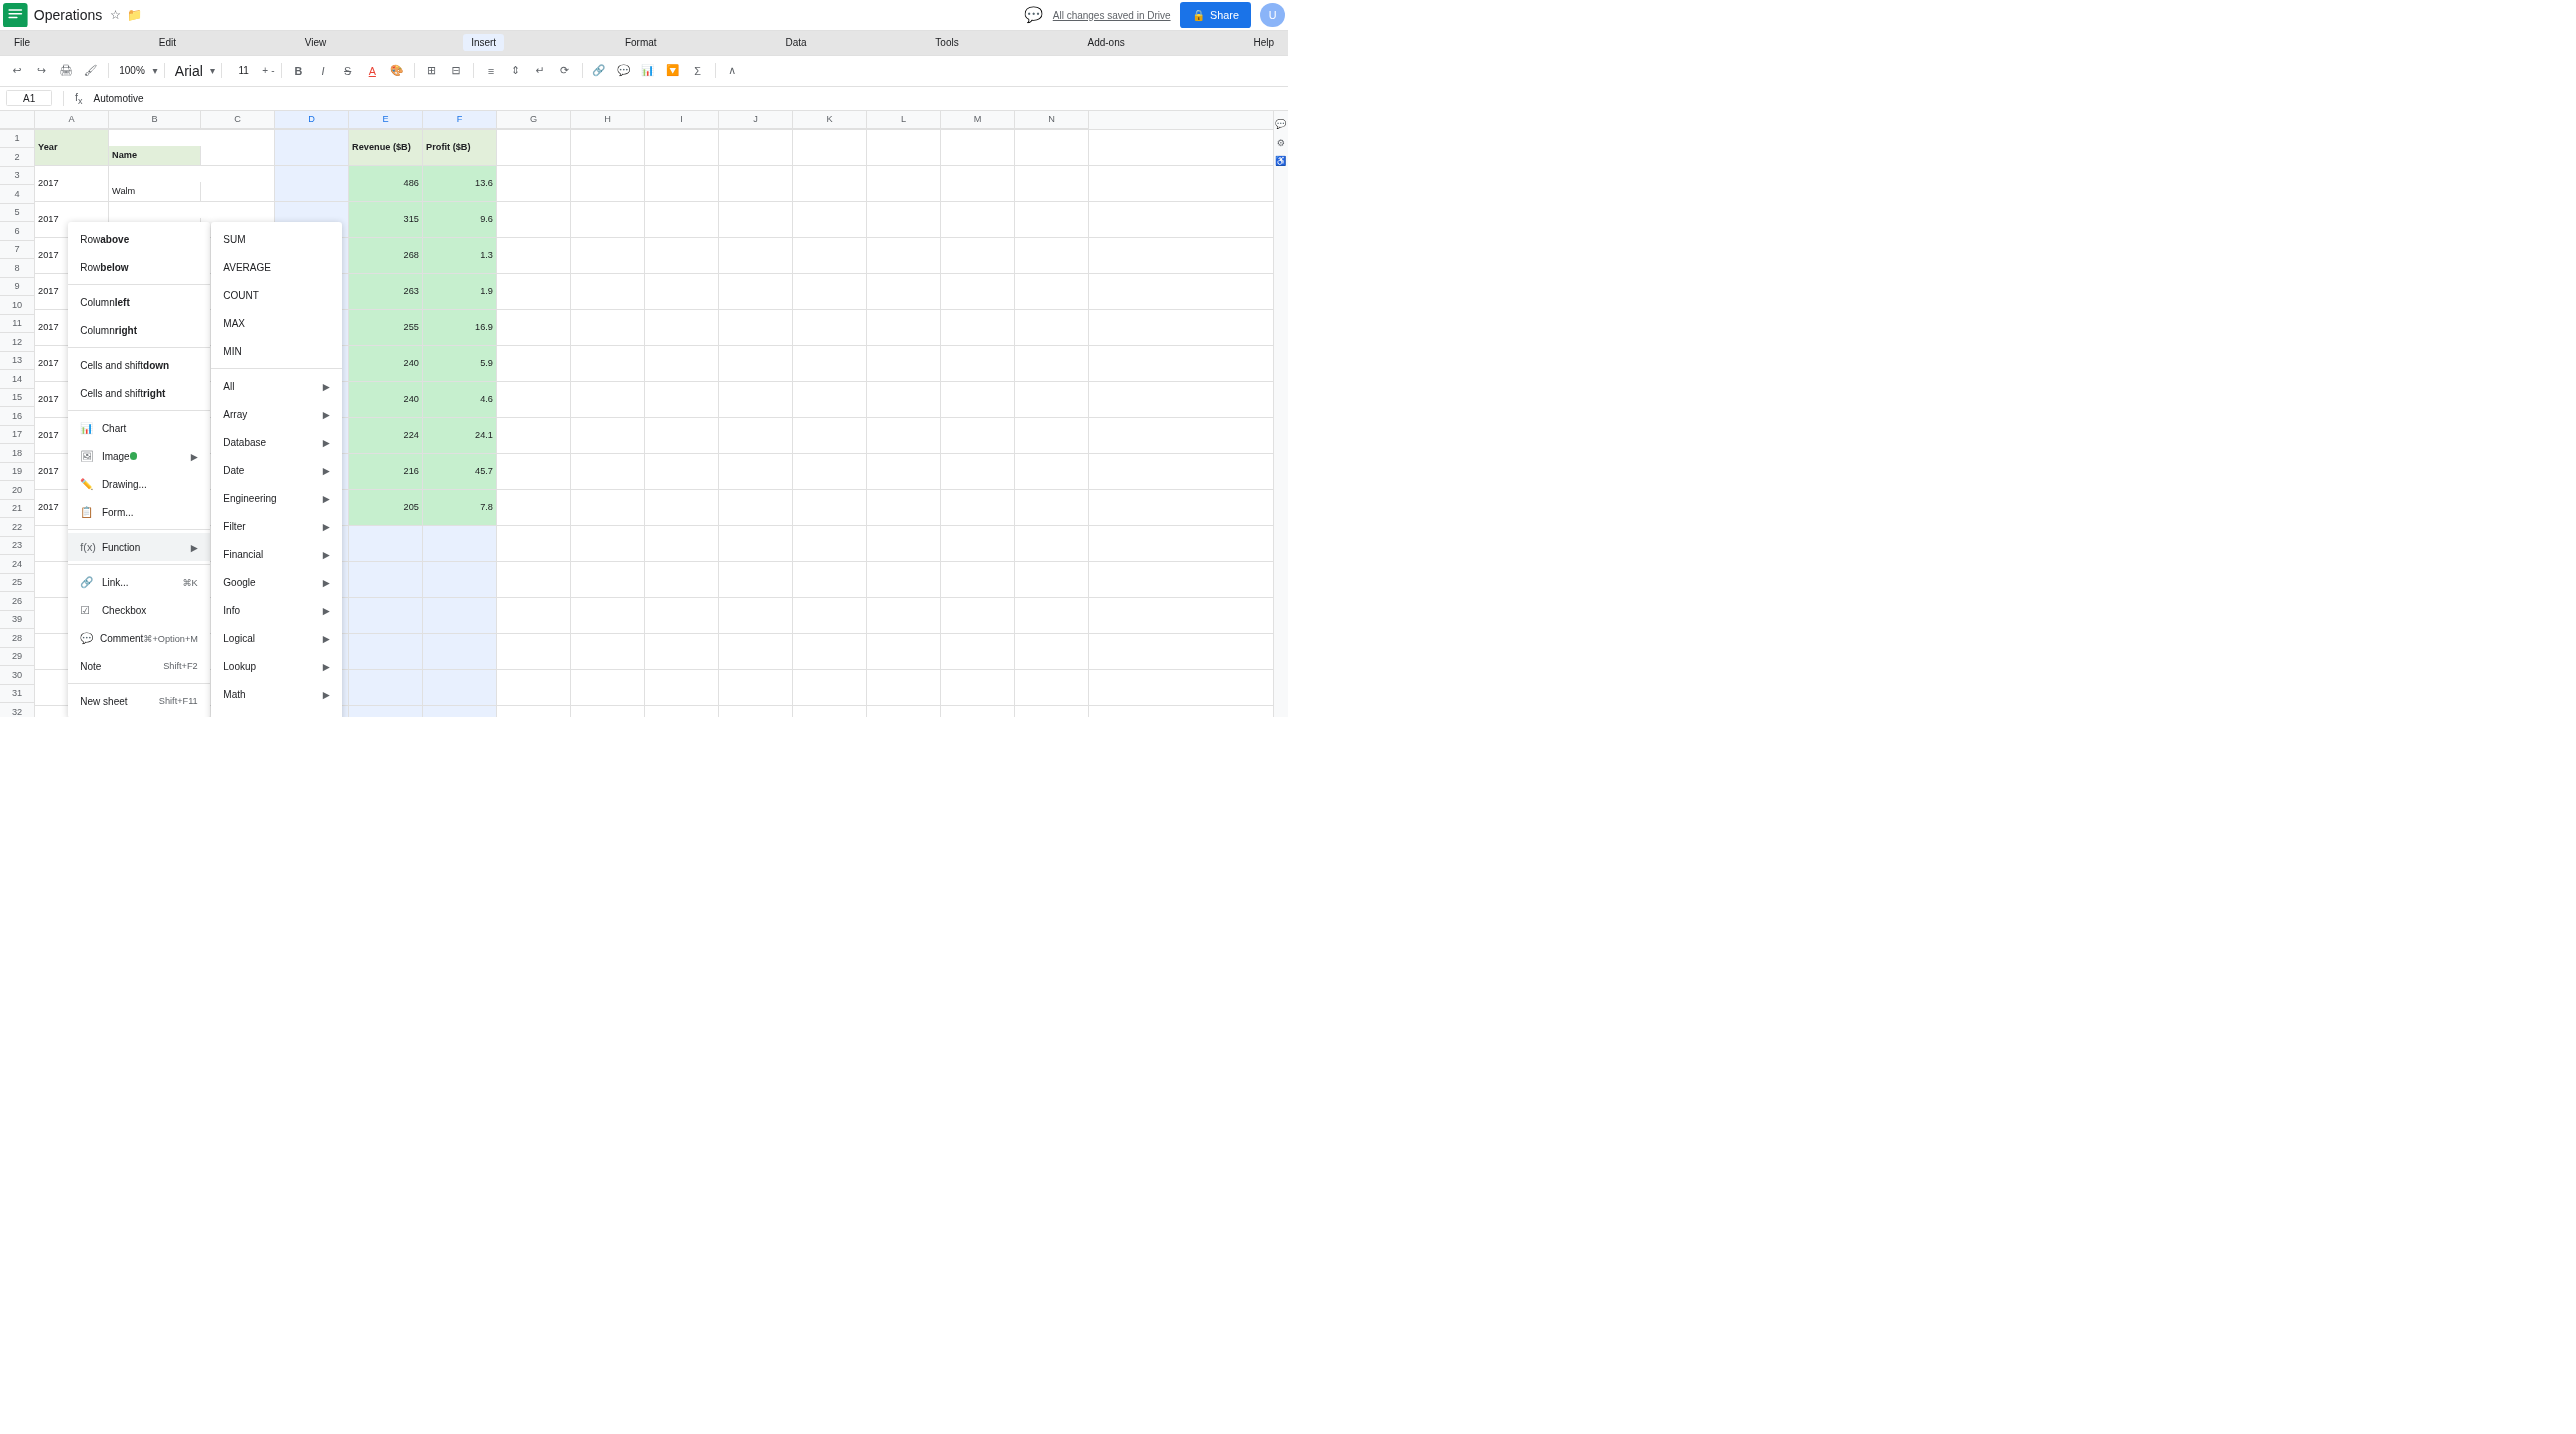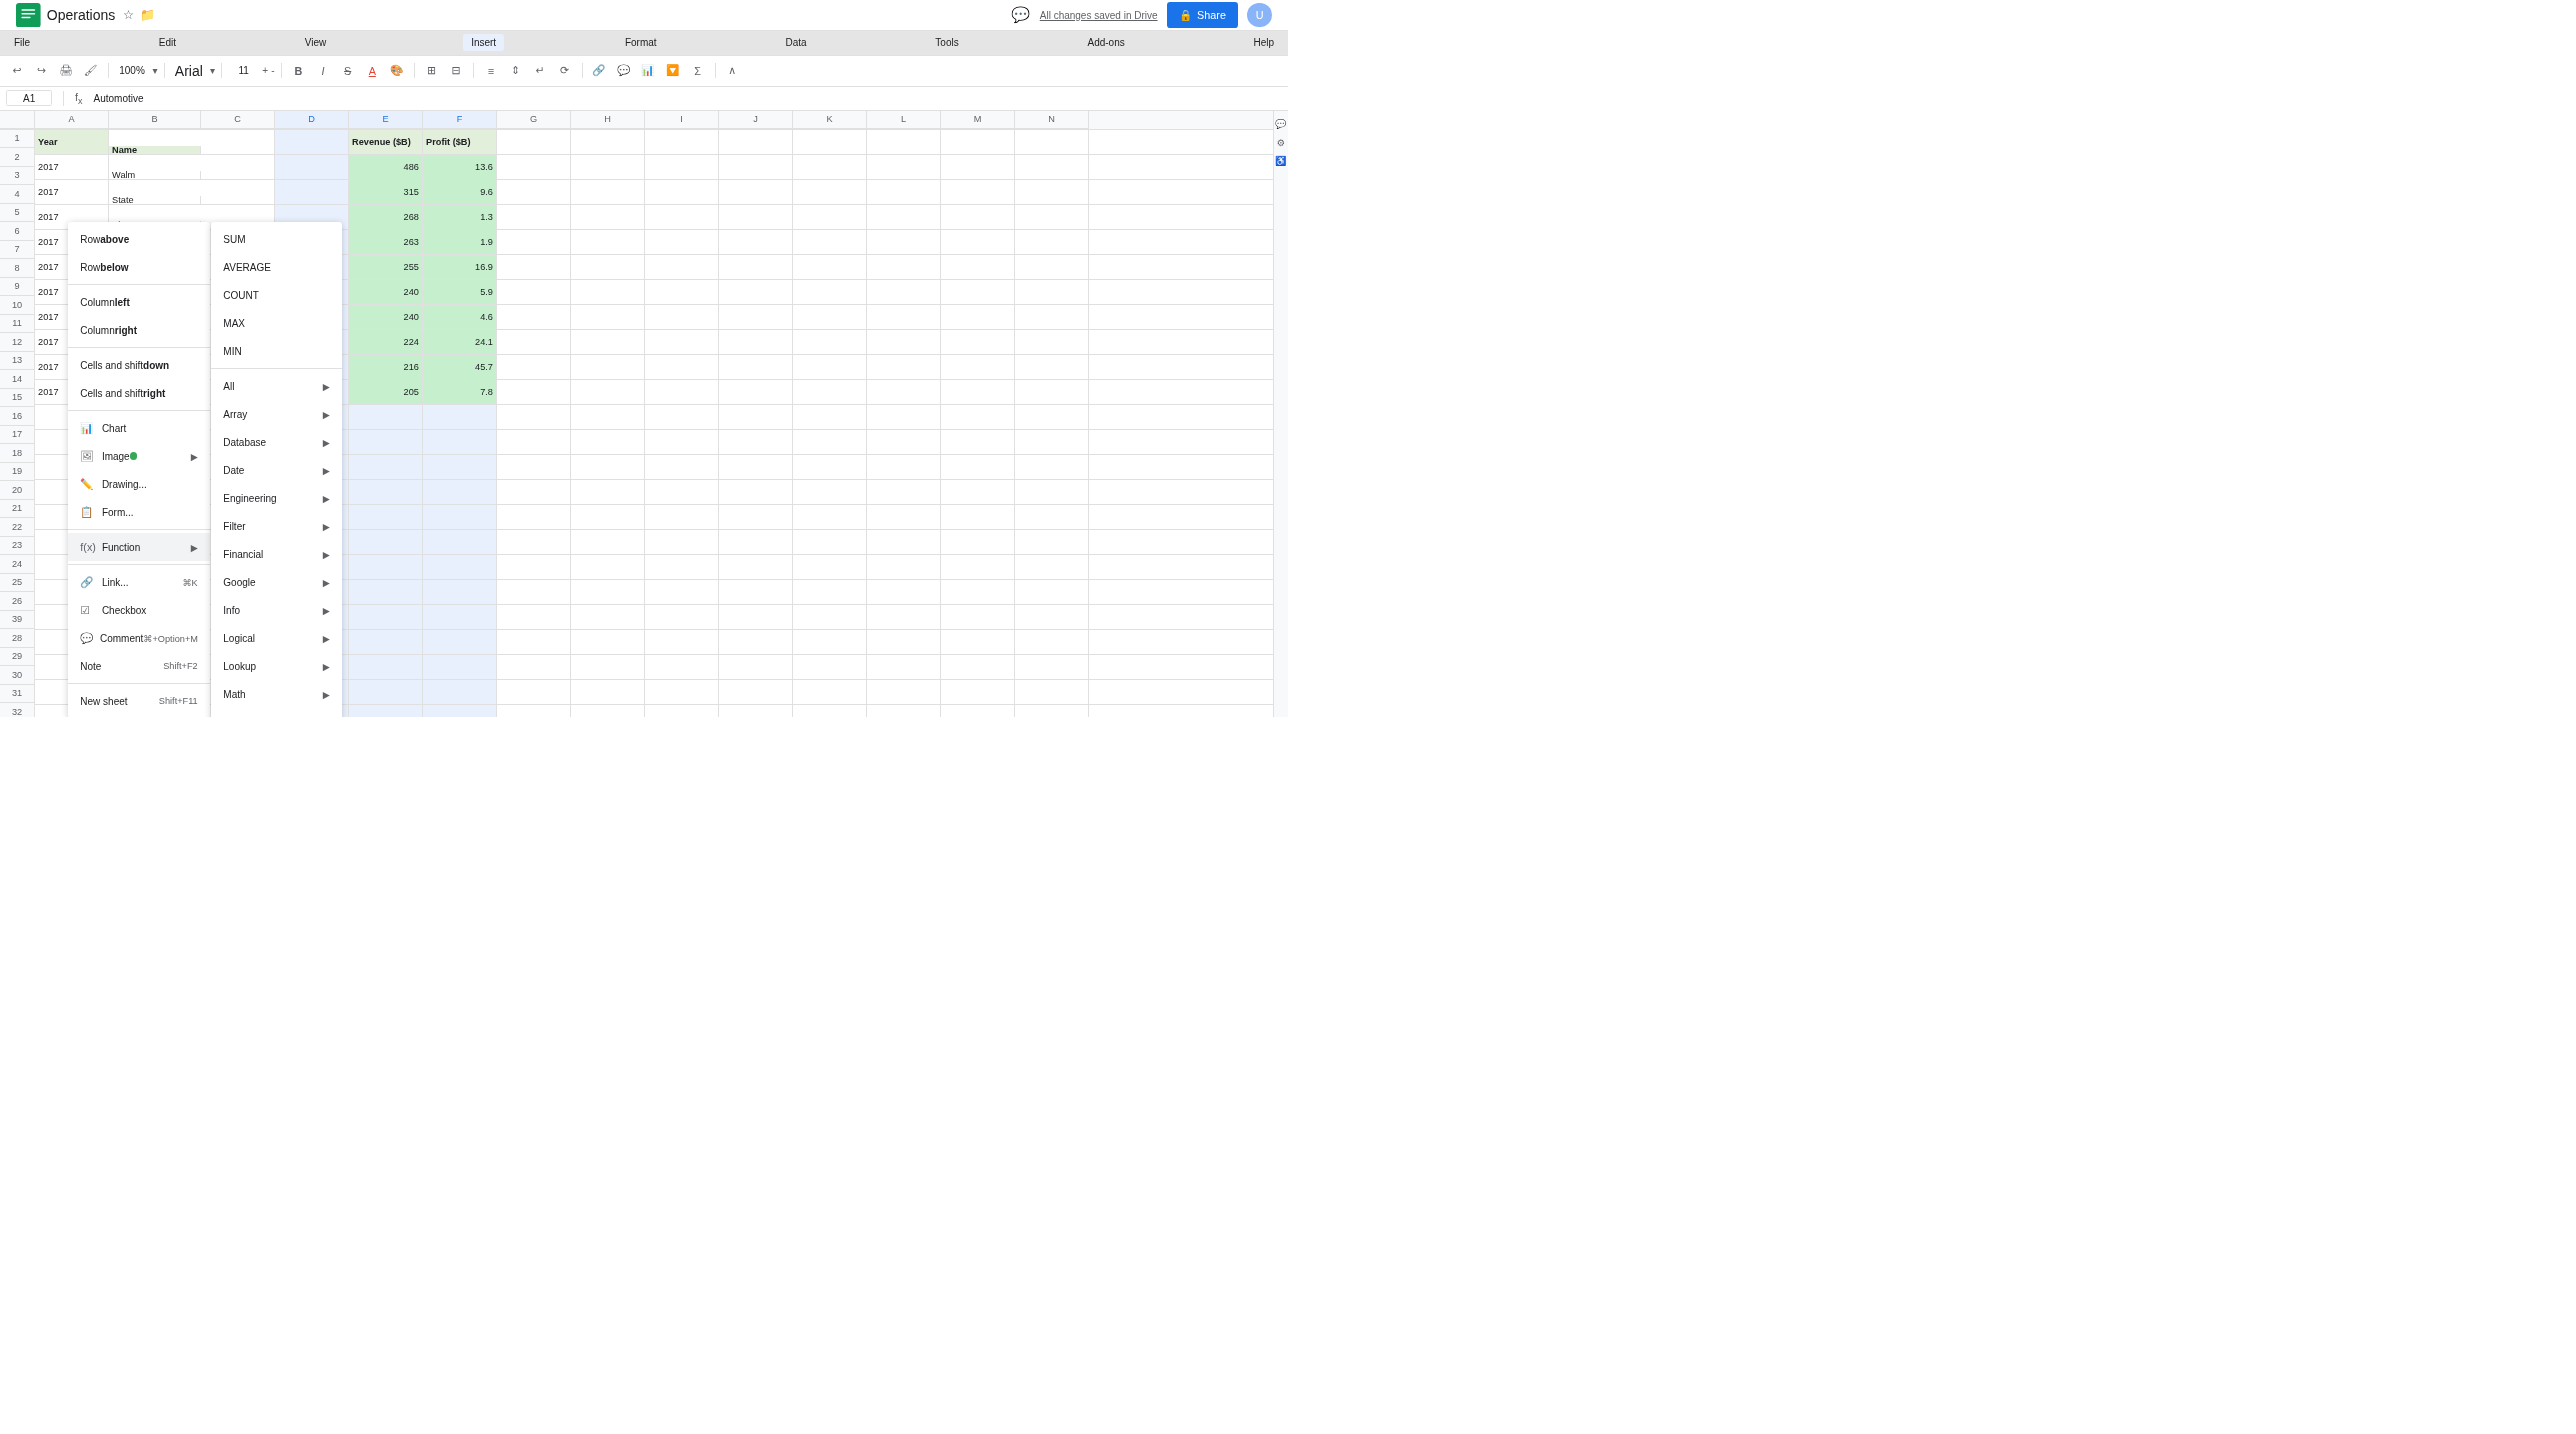--- a/index.html
+++ b/index.html
@@ -1,19 +1,19 @@
 <!DOCTYPE html>
 <html style="font-size:12.3px"><head>
   <meta charset="utf-8">
   <style>
     * { margin: 0; padding: 0; box-sizing: border-box; }
     body { font-family: 'Arial', sans-serif; font-size: 10px; background: #fff; overflow: hidden; width: 1288px; height: 717px; transform-origin: top left; }
 
     
-    .top-bar { display: flex; align-items: center; height: 31px; padding: 0 16px; background: #fff; border-bottom: 0.8px solid #e0e0e0; }
+    .top-bar { display: flex; align-items: center; height: 31px; padding: 0 3px; background: #fff; border-bottom: 0.8px solid #e0e0e0; }
     .title-section { display: flex; align-items: center; gap: 3.1px; }
     .spacer { flex: 1; }
     .top-right { display: flex; align-items: center; gap: 9.2px; }
     .share-btn { background: #1a73e8; color: #fff; border: none; border-radius: 3.1px; padding: 6.2px 12.3px; font-size: 10.8px; cursor: pointer; display: flex; align-items: center; gap: 4.6px; }
     .avatar { width: 24.6px; height: 24.6px; border-radius: 50%; background: #8ab4f8; display: flex; align-items: center; justify-content: center; font-size: 10.8px; color: #fff; }
 
     
     .menu-bar { display: flex; align-items: center; height: 24.6px; padding: 0 6.2px; background: #e5e5e5; border-bottom: 0.8px solid #e0e0e0; justify-content: space-between; }
     .menu-item { padding: 3.1px 7.7px; font-size: 10px; color: #202124; cursor: pointer; border-radius: 3.1px; }
     .menu-item.active { background: #e8f0fe; margin-left: 16px; }
@@ -43,21 +43,21 @@
     .sheet-corner { width: 35px; background: #f8f9fa; border-right: 0.8px solid #e0e0e0; border-bottom: 0.8px solid #e0e0e0; }
     .col-header { width: 74px; text-align: center; font-size: 9.2px; color: #5f6368; border-right: 0.8px solid #e0e0e0; border-bottom: 0.8px solid #e0e0e0; display: flex; align-items: center; justify-content: center; cursor: pointer; }
     .col-header.wide { width: 92px; }
     .col-header.highlight { background: #e8f0fe; color: #1a73e8; }
 
     .sheet-body { display: flex; height: calc(100% - 18.5px); }
     .row-numbers { width: 35px; background: #f8f9fa; border-right: 0.8px solid #e0e0e0; flex-shrink: 0; }
     .row-num { height: 18.5px; font-size: 9.2px; color: #5f6368; display: flex; align-items: center; justify-content: center; border-bottom: 0.8px solid #e0e0e0; cursor: pointer; }
 
     .cells-area { flex: 1; overflow: hidden; }
-    .cell-row { display: flex; height: 25px; border-bottom: 0.8px solid #e0e0e0; }
+    .cell-row { display: flex; height: 36px; border-bottom: 0.8px solid #e0e0e0; }
     .cell { width: 74px; font-size: 9.2px; color: #202124; border-right: 0.8px solid #e0e0e0; padding: 0 3.1px; display: flex; align-items: center; overflow: hidden; white-space: nowrap; flex-shrink: 0; }
     .cell.wide { width: 92px; margin-top: 16px; }
     .cell.highlight { background: #e8f0fe; }
     .cell.header-cell { background: #e2efda; font-weight: bold; }
     .cell.revenue { background: #c6efce; }
     .cell.profit { background: #c6efce; }
     .cell.right { justify-content: flex-end; }
 
     
     .bottom-bar { height: 24.6px; display: flex; align-items: center; padding: 0 6.2px; border-top: 0.8px solid #e0e0e0; background: #fff; gap: 6.2px; }

